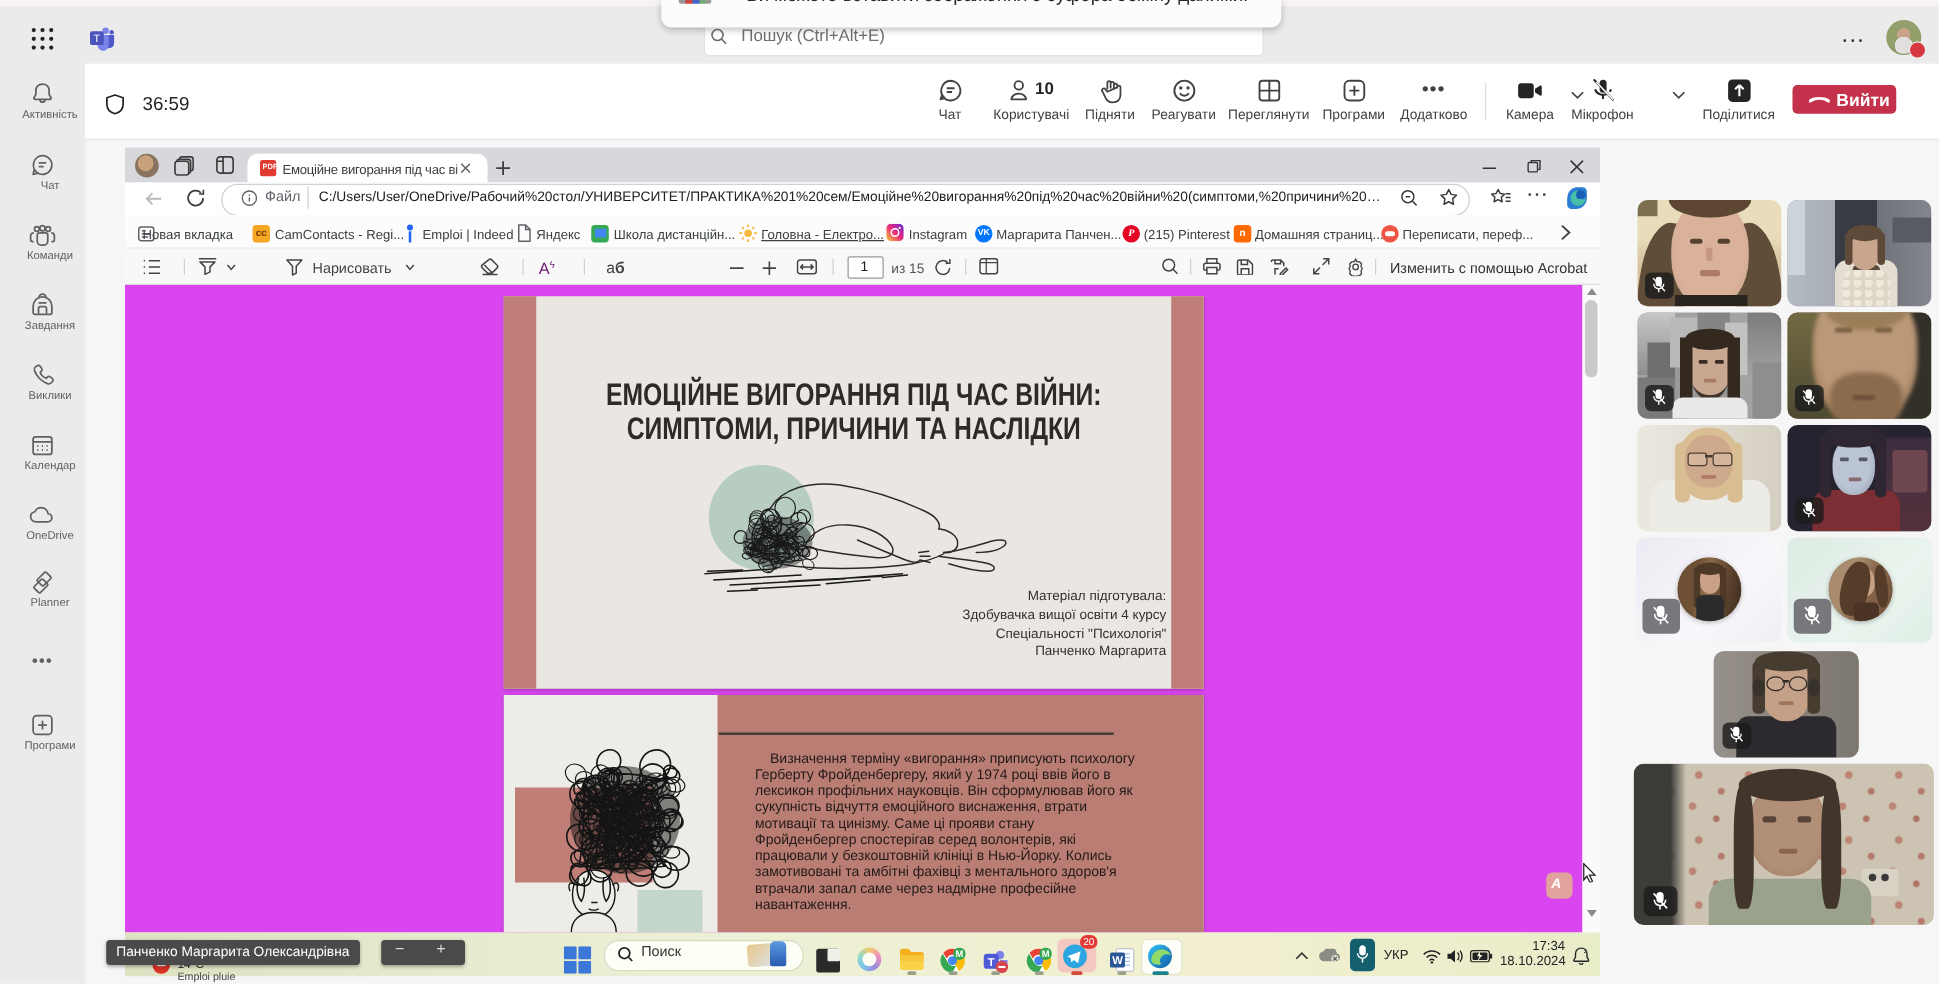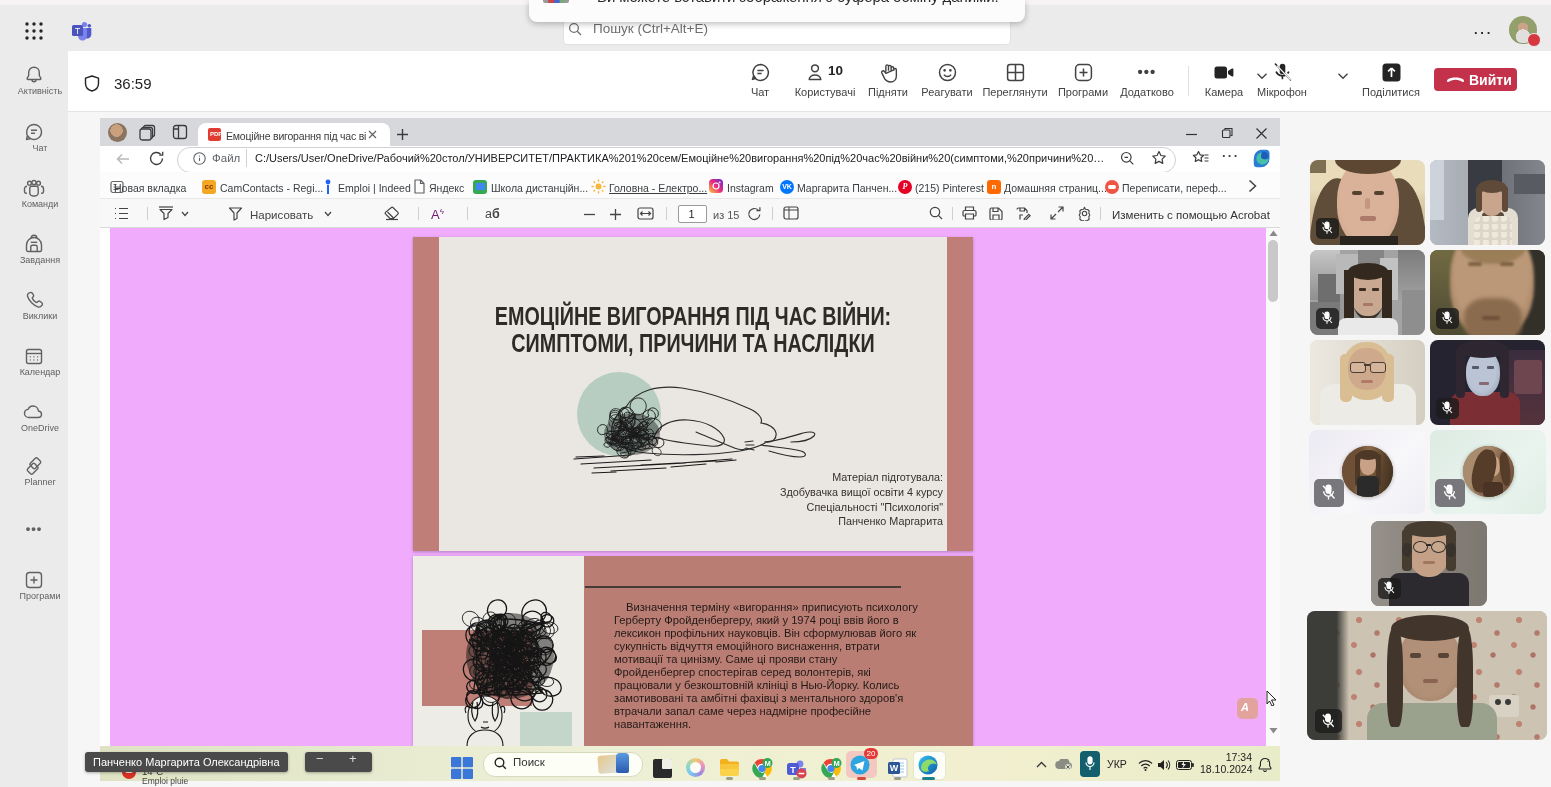--- a/index.html
+++ b/index.html
@@ -428,21 +428,21 @@
         <path d="M8.5 1h4.5v4.5M5.5 13H1V8.5M13 1L8 6M1 13l5-5"></path>
       </svg>
     <svg class="abs" style="left:977px;top:88px" width="15" height="15" viewBox="0 0 15 15" fill="none" stroke="#444" stroke-width="1.1">
         <circle cx="7.5" cy="7.5" r="2.2"></circle>
         <path d="M7.5 1.2l.9 2 2.2.3 1.6 1.5-.4 2.2 1 1.8-1 1.8.4 2.2-1.6 1.5-2.2.3-.9 2-.9-2-2.2-.3-1.6-1.5.4-2.2-1-1.8 1-1.8-.4-2.2 1.6-1.5 2.2-.3z" stroke-linejoin="round"></path>
       </svg>
     <div class="pd" style="left:1000px;"></div>
     <div class="abs" style="left:1012px;top:91px;font-size:11.5px;color:#333;">Изменить с помощью Acrobat</div>
   </div>
 
-  <div class="abs" style="left:0;top:110px;width:1166px;height:518px;background:#f0abfc;overflow:hidden;margin-left:10px;" id="pdfcontent">
+  <div class="abs" style="left:0;top:110px;width:1166px;height:518px;background:#d946ef;overflow:hidden;" id="pdfcontent">
 
   <div class="abs" style="left:303px;top:9px;width:560px;height:314px;background:#eae7e2;box-shadow:0 1px 3px rgba(0,0,0,.25);">
     <div class="abs" style="left:0;top:0;width:26px;height:314px;background:#bf7f78;"></div>
     <div class="abs" style="left:534px;top:0;width:26px;height:314px;background:#bf7f78;"></div>
     <div class="abs" style="left:0;top:66px;width:560px;text-align:center;color:#2e2a28;font-size:25px;line-height:26.5px;font-weight:bold;transform:scaleX(0.79);letter-spacing:0px;">ЕМОЦІЙНЕ ВИГОРАННЯ ПІД ЧАС ВІЙНИ:<br>СИМПТОМИ, ПРИЧИНИ ТА НАСЛІДКИ</div>
     <div class="abs" style="left:164px;top:135px;width:84px;height:84px;border-radius:50%;background:#b7cdc1;"></div>
     <svg class="abs" style="left:143px;top:140px" width="280" height="105" viewBox="0 0 280 105" fill="none" stroke="#2b2b2b" stroke-width="1.15" stroke-linecap="round">
       <path d="M70 30 C80 13 102 8 126 11 C152 15 177 24 194 32 C203 36 207 42 205 46"></path>
       <path d="M205 46 C213 47 219 51 220 56 C221 62 216 66 209 65"></path>
       <path d="M209 65 C221 64 237 59 247 56 C255 54 261 55 258 59 C253 64 243 65 235 65"></path>

